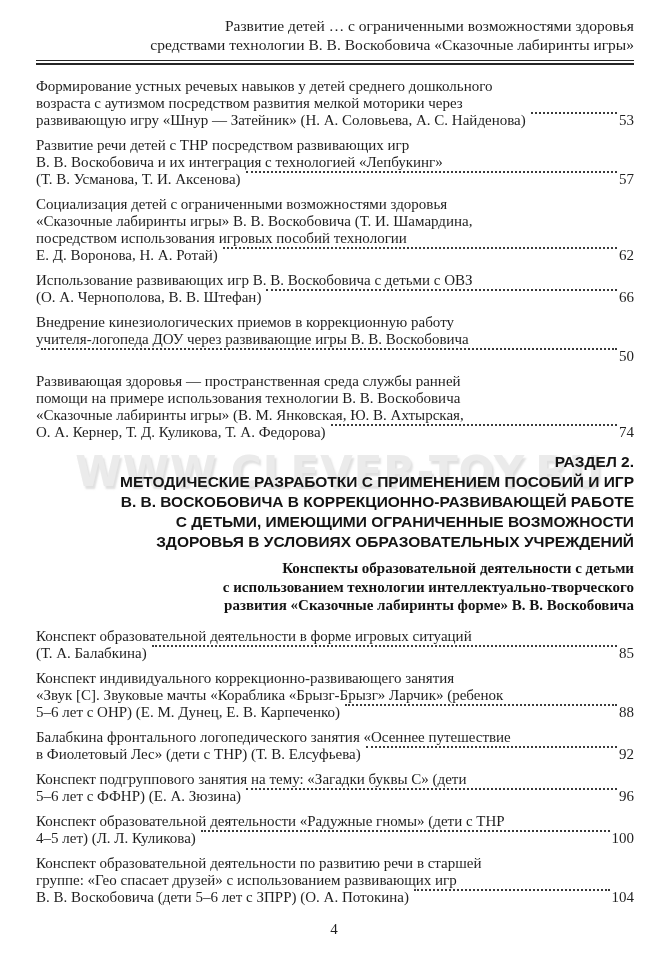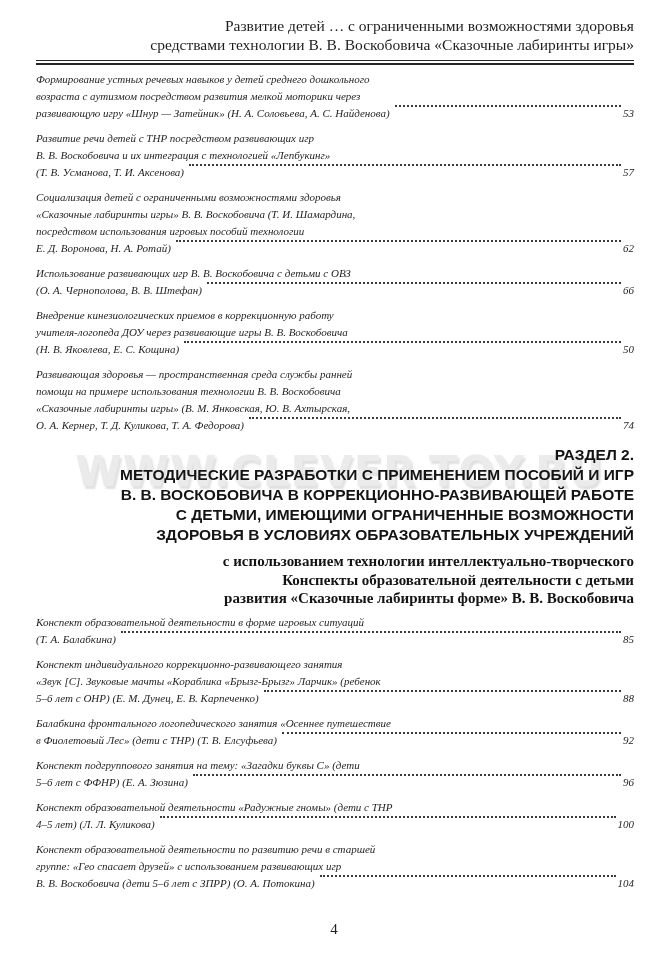--- a/index.html
+++ b/index.html
@@ -20,21 +20,21 @@
   header,main{position:relative;z-index:1;}
   .rh-line{
     text-align:right;font-weight:normal;
     font-size:15.5px;line-height:19px;white-space:nowrap;
   }
   .double-rule{
     margin-top:6px;height:2px;
     border-top:1.5px solid #262626;
     border-bottom:2px solid #262626;
   }
-  .toc{margin-top:6px;font-size:11px;font-style:italic;}
+  .toc{margin-top:13px;font-size:15px;}
   .toc-entry{margin-bottom:8px;}
   .toc-line{line-height:17px;white-space:nowrap;}
   .toc-last{display:flex;align-items:flex-start;line-height:17px;}
   .toc-last .txt{white-space:pre;}
   .dots{
     flex:1 1 auto;min-width:16px;
     border-bottom:2px dotted #3a3a3a;
     margin:0 2px 3px 5px;
   }
   .pg{white-space:nowrap;}
@@ -111,21 +111,20 @@
           <div class="toc-last">
             <span class="txt">(О. А. Чернополова, В. В. Штефан)</span>
             <span class="dots"></span>
             <span class="pg">66</span>
           </div>
         </div>
         <div class="toc-entry">
           <div class="toc-line">Внедрение кинезиологических приемов в коррекционную работу</div>
           <div class="toc-line">учителя-логопеда ДОУ через развивающие игры В. В. Воскобовича</div>
           <div class="toc-last">
-            <span class="txt">(Н. В. Яковлева, Е. С. Кощина)</span>
             <span class="dots"></span>
             <span class="pg">50</span>
           </div>
         </div>
         <div class="toc-entry">
           <div class="toc-line">Развивающая здоровья — пространственная среда службы ранней</div>
           <div class="toc-line">помощи на примере использования технологии В. В. Воскобовича</div>
           <div class="toc-line">«Сказочные лабиринты игры» (В. М. Янковская, Ю. В. Ахтырская,</div>
           <div class="toc-last">
             <span class="txt">О. А. Кернер, Т. Д. Куликова, Т. А. Федорова)</span>
@@ -135,22 +134,22 @@
         </div>
       </section>
     <h2 id="section2" class="section-heading">
         <div class="hline">РАЗДЕЛ 2.</div>
         <div class="hline">МЕТОДИЧЕСКИЕ РАЗРАБОТКИ С ПРИМЕНЕНИЕМ ПОСОБИЙ И ИГР</div>
         <div class="hline">В. В. ВОСКОБОВИЧА В КОРРЕКЦИОННО-РАЗВИВАЮЩЕЙ РАБОТЕ</div>
         <div class="hline">С ДЕТЬМИ, ИМЕЮЩИМИ ОГРАНИЧЕННЫЕ ВОЗМОЖНОСТИ</div>
         <div class="hline">ЗДОРОВЬЯ В УСЛОВИЯХ ОБРАЗОВАТЕЛЬНЫХ УЧРЕЖДЕНИЙ</div>
       </h2>
     <h3 id="subsection" class="subsection-heading">
+        <div class="hline">Конспекты образовательной деятельности с детьми</div>
         <div class="hline">с использованием технологии интеллектуально-творческого</div>
-        <div class="hline">Конспекты образовательной деятельности с детьми</div>
         <div class="hline">развития «Сказочные лабиринты форме» В. В. Воскобовича</div>
       </h3>
     <section id="toc-bottom" class="toc">
         <div class="toc-entry">
           <div class="toc-line">Конспект образовательной деятельности в форме игровых ситуаций</div>
           <div class="toc-last">
             <span class="txt">(Т. А. Балабкина)</span>
             <span class="dots"></span>
             <span class="pg">85</span>
           </div>

